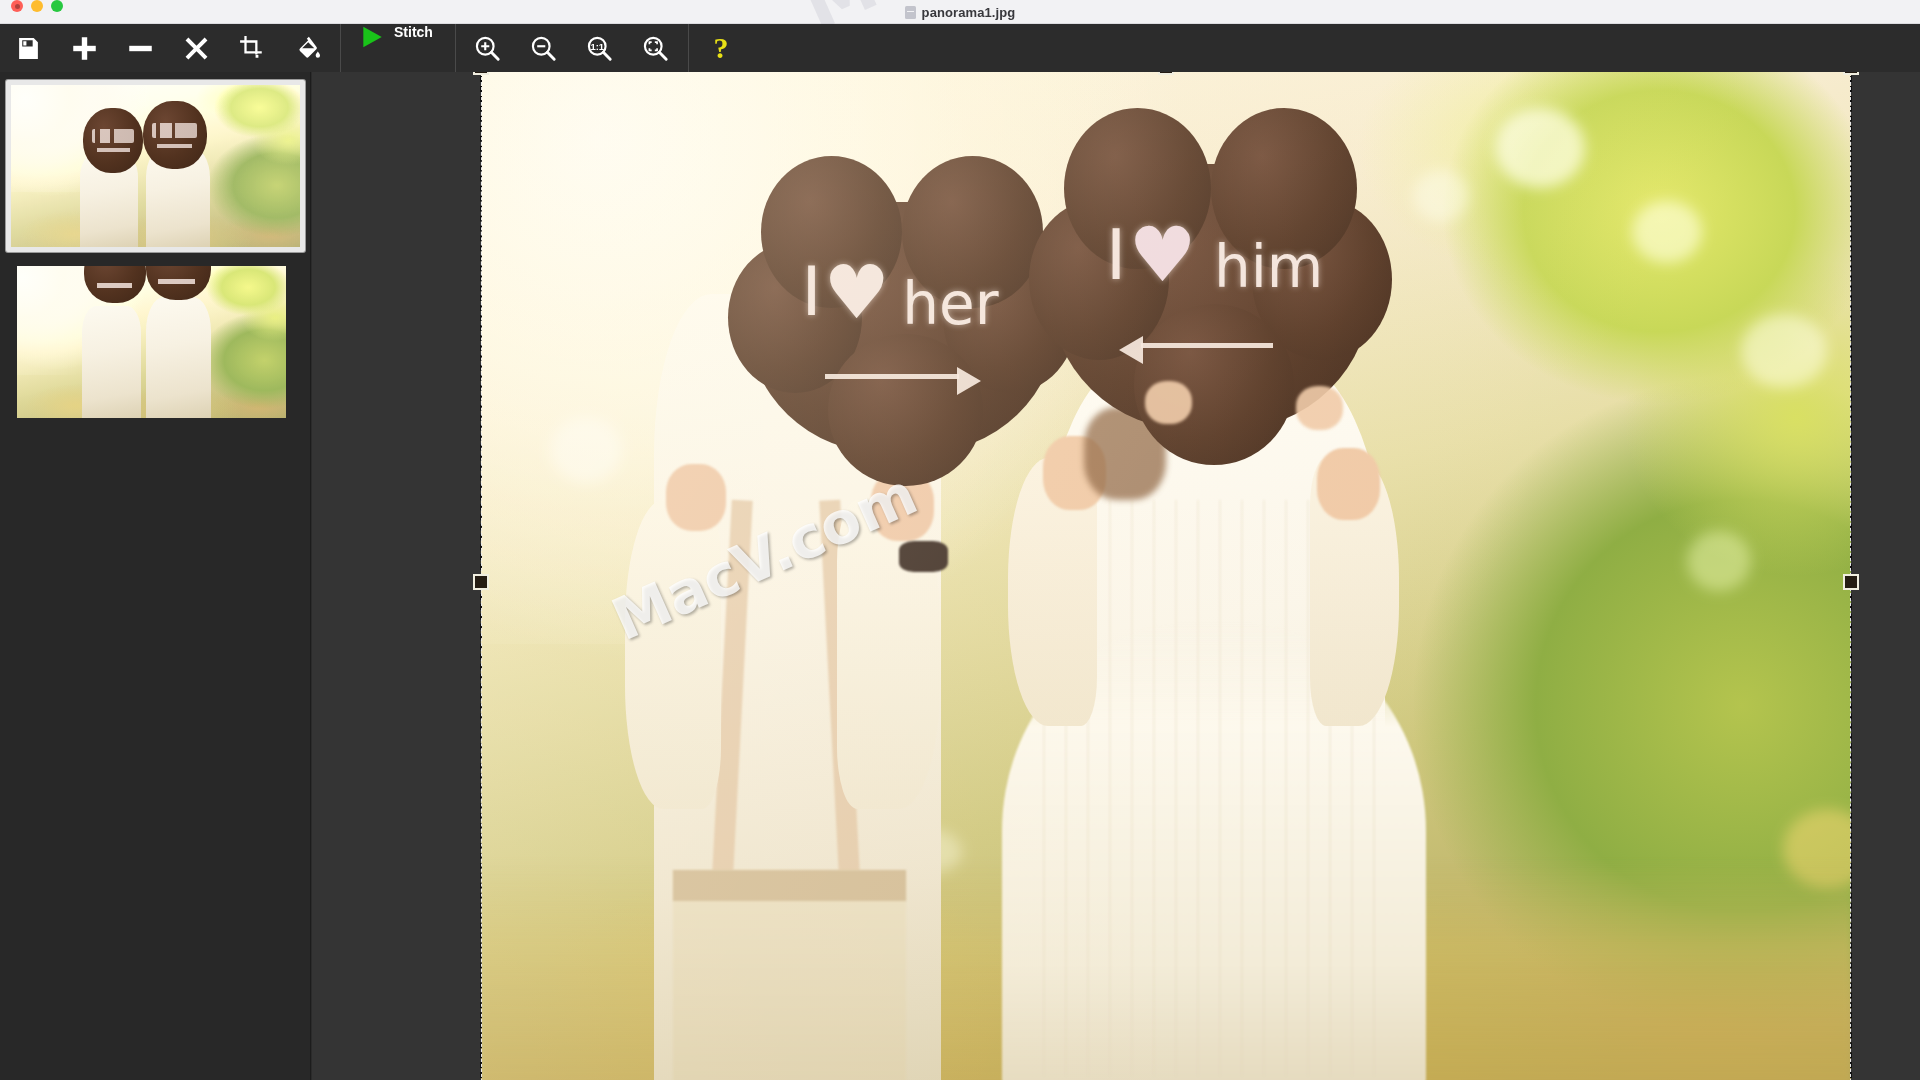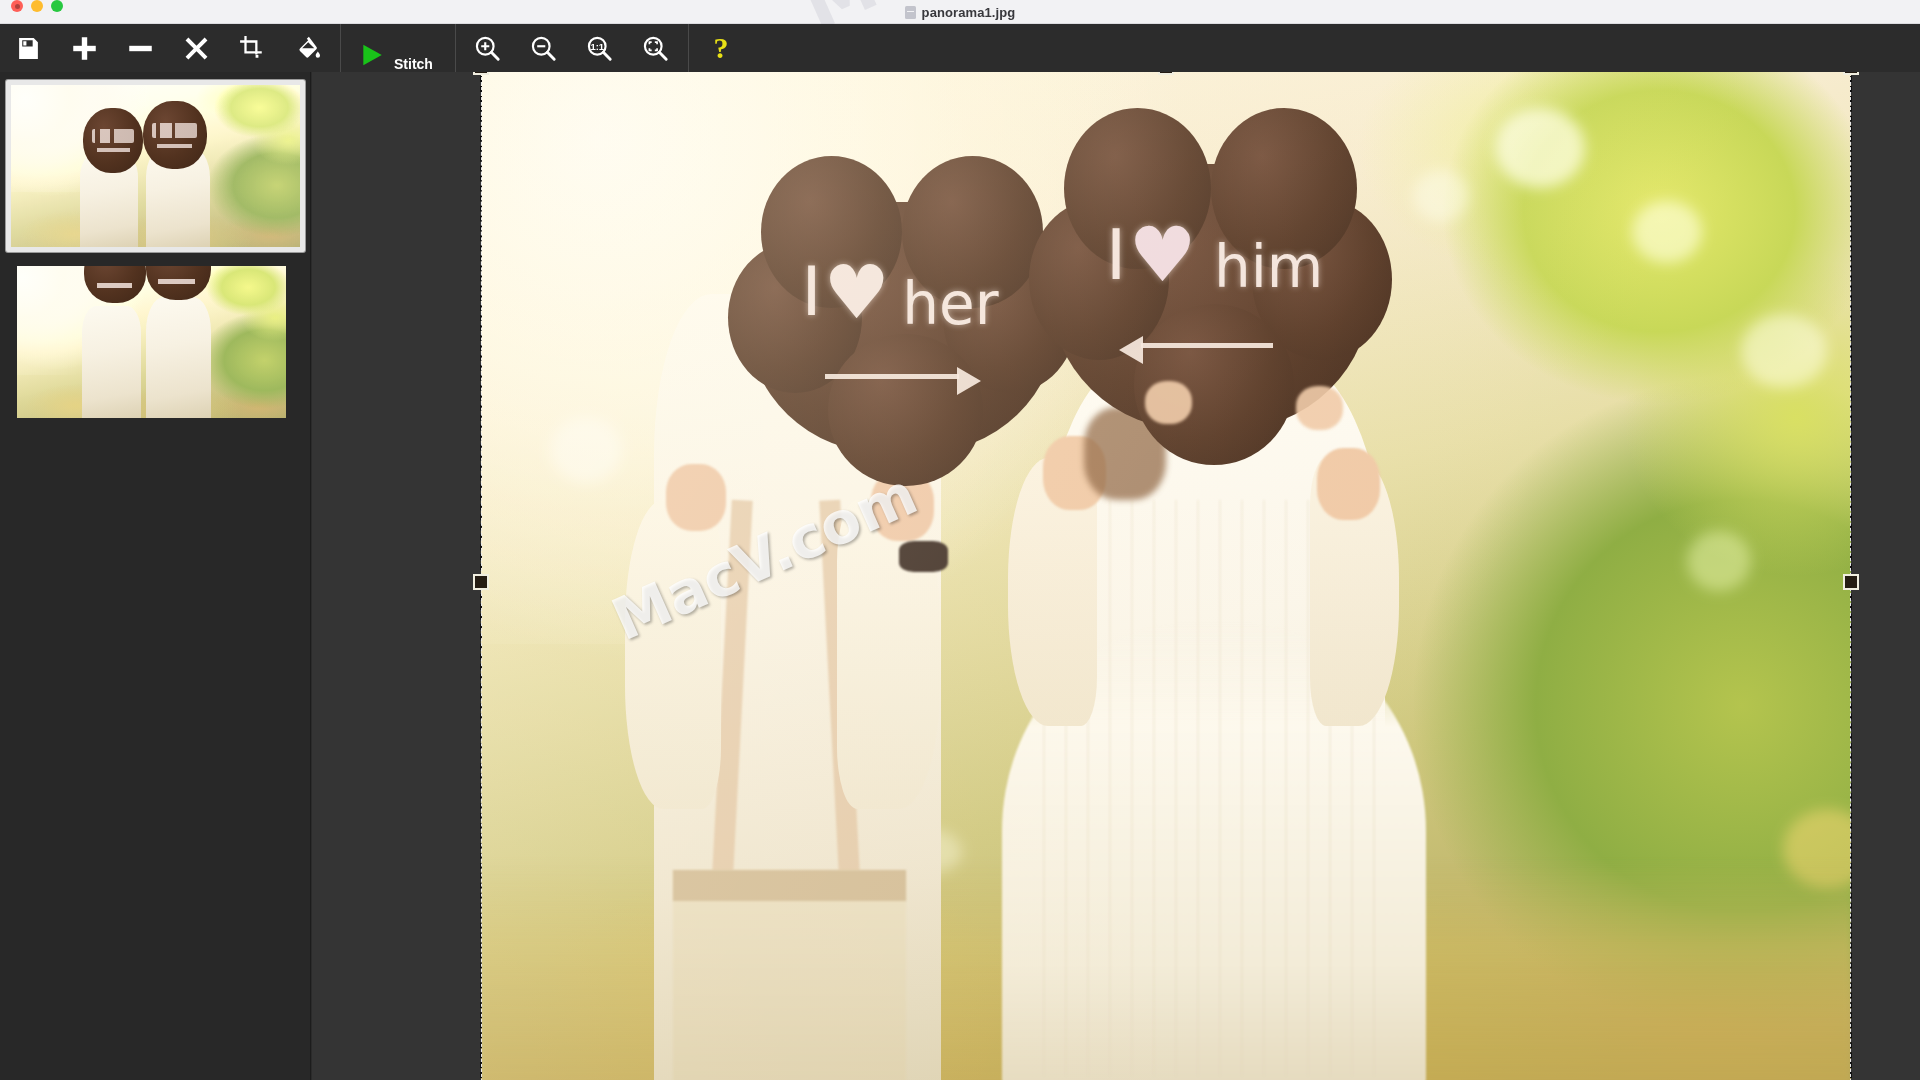--- a/index.html
+++ b/index.html
@@ -60,21 +60,21 @@
   .tb-sep {
     width: 1px; height: 48px; background: #4a4a4a; margin: 0 4px;
   }
   .tb-btn {
     width: 56px; height: 48px;
     display: flex; align-items: center; justify-content: center;
     cursor: pointer;
   }
   .tb-btn svg { display: block; }
   .stitch-btn {
-    display: flex; align-items: flex-end; gap: 9px;
+    display: flex; align-items: flex-start; gap: 9px;
     height: 48px; padding: 0 18px 0 14px; cursor: pointer;
   }
   .stitch-label {
     color: #ffffff; font-size: 14px; font-weight: bold;
   }
 
   
   .sidebar {
     position: absolute; left: 0; top: 72px;
     width: 311px; height: 1008px;

